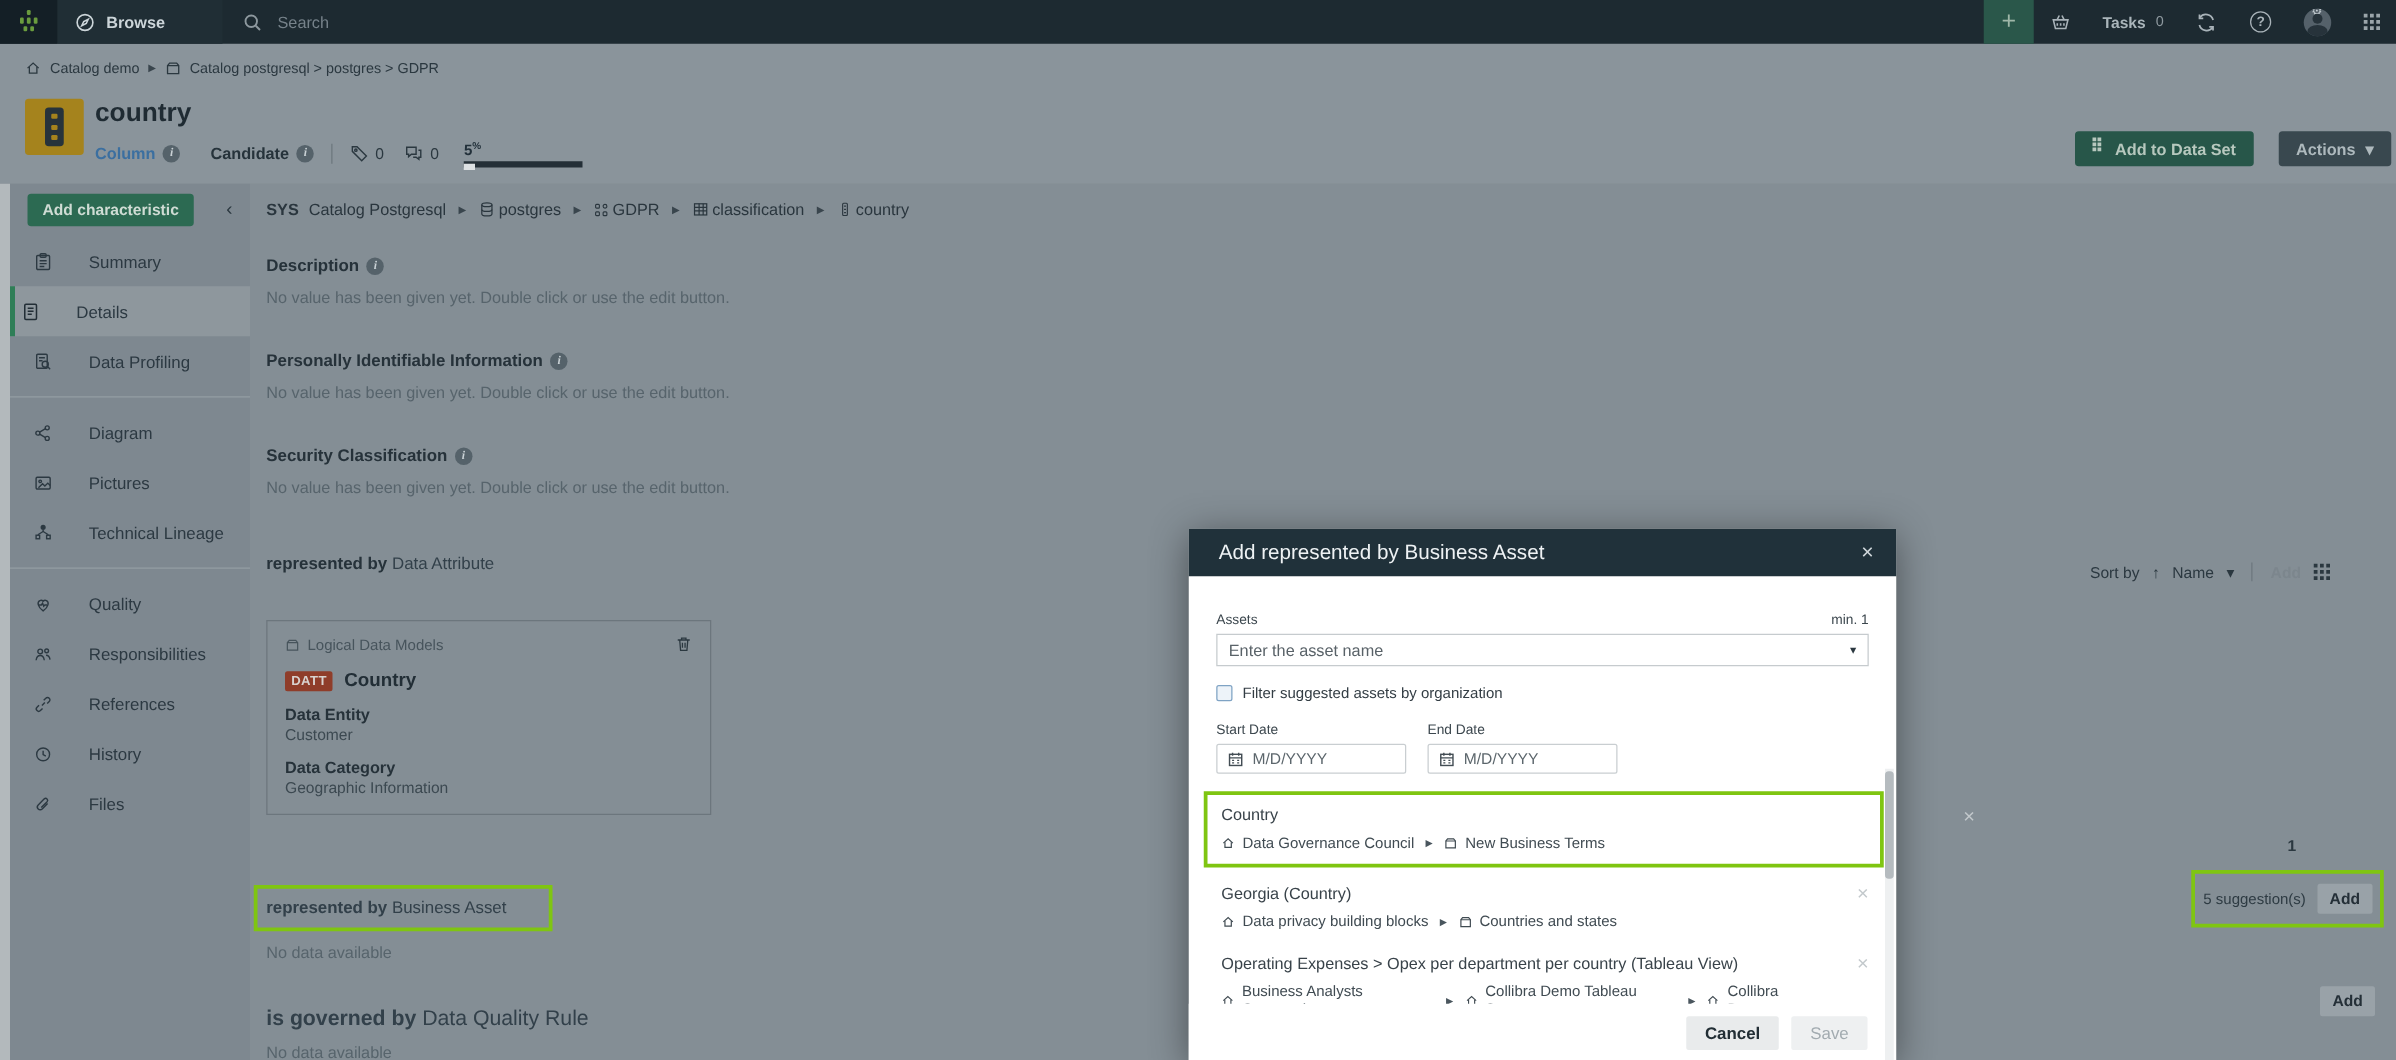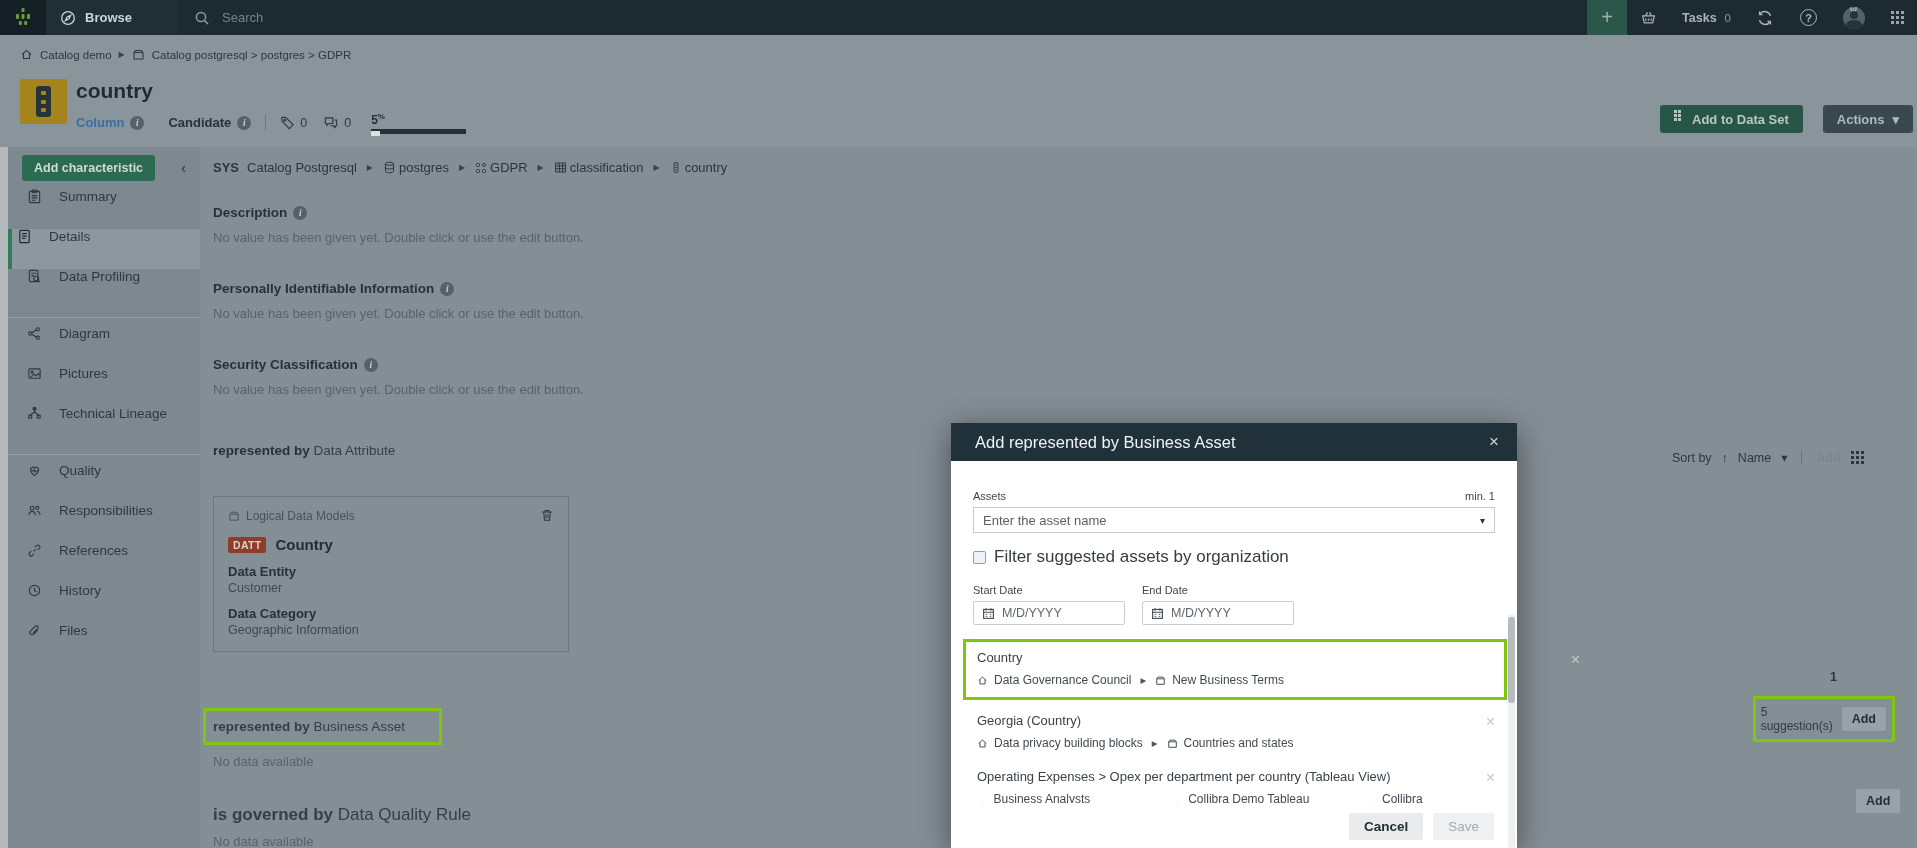--- a/index.html
+++ b/index.html
@@ -55,21 +55,21 @@
   .btn-ds{height:28px;background:var(--green-btn);color:#b7c8be;font-size:13px;font-weight:bold;border:none;border-radius:3px;padding:0 14px;display:flex;align-items:center;gap:9px;cursor:pointer}
   .btn-actions{height:28px;background:#39484f;color:#aeb9bd;font-size:13px;font-weight:bold;border:none;border-radius:3px;padding:0 14px;display:flex;align-items:center;gap:8px;cursor:pointer;margin-right:0}
   .dots6{width:3px;height:3px;background:currentColor;box-shadow:4px 0,0 4px,4px 4px,0 8px,4px 8px;margin:-8px 6px 8px 0}
 
   
   .edge{position:absolute;left:0;top:147px;width:8px;bottom:0;background:var(--edge)}
   .sidebar{position:absolute;left:8px;top:147px;width:192px;bottom:0;background:var(--sidebar)}
   .add-char{margin:8px 0 0 14px;height:26px;background:var(--green-btn2);color:#cfdcd4;font-size:12.5px;font-weight:bold;border:none;border-radius:3px;padding:0 12px;cursor:pointer}
   .collapse{position:absolute;right:14px;top:12px;color:#2b3840;font-size:15px;cursor:pointer}
   .nav{margin-top:8px}
-  .nav-item{height:40px;display:flex;gap:17px;padding-left:19px;font-size:13.5px;color:#2c3942;cursor:pointer}
+  .nav-item{height:40px;display:flex;align-items:center;gap:29px;padding-left:19px;font-size:13.5px;color:#2c3942;cursor:pointer}
   .nav-item.active{background:#8e979d;font-weight:normal;border-left:4px solid #2f7e57;padding-left:5px}
   .nav-div{height:1px;background:#949da3;margin:8px 0}
 
   
   .content{position:absolute;left:200px;top:147px;right:0;bottom:0;background:var(--content);padding-left:13px}
   .syspath{margin-top:13px;display:flex;align-items:center;gap:8px;font-size:13px;color:#2a363e}
   .syspath .sys{font-weight:bold}
   .syspath .sep{font-size:8px;color:#39454d;margin:0 2px}
   .syspath .seg{display:flex;align-items:center;gap:3px;cursor:pointer}
   .sec-h{margin-top:36px;display:flex;align-items:center;font-size:13.5px;font-weight:bold;color:#26323a}
@@ -89,36 +89,36 @@
   .hl-head{display:inline-block;margin-top:56px;border:3px solid var(--hl);padding:6px 34px 7px 7px;margin-left:-10px}
   .hl-head .rel-h,.hl-head-inner{margin:0;font-size:13.5px;color:#32404a}
   .nodata{margin-top:9px;font-size:13px;color:var(--faint)}
   .rel-h2{margin-top:36px;font-size:17px;color:#32404a}
 
   .sortrow{position:absolute;left:1672px;top:450px;display:flex;align-items:center;gap:10px;font-size:12.5px;color:#2b3840}
   .sortrow .arrow{font-weight:bold}
   .sortrow .vd{width:1px;height:15px;background:#6c777e;margin:0 4px}
   .sortrow .add-dis{color:#7c868d;font-weight:bold}
   .counter1{position:absolute;left:1830px;top:670px;font-size:12.5px;font-weight:bold;color:#2b3840}
-  .sugg-box{position:absolute;left:1753px;top:696px;width:142px;height:46px;border:3px solid var(--hl);display:flex;align-items:center;justify-content:flex-end;gap:9px;padding:0 6px}
+  .sugg-box{position:absolute;left:1753px;top:696px;width:154px;height:46px;border:3px solid var(--hl);display:flex;align-items:center;justify-content:flex-end;gap:9px;padding:0 6px}
   .sugg-box .st{font-size:12px;color:#2e3b43}
   .btn-add{background:var(--btn-gray);border:none;border-radius:2px;color:#242f37;font-size:12.5px;font-weight:bold;padding:5px 10px;cursor:pointer}
   .add-lower{position:absolute;left:1856px;top:789px}
 
   
   .modal{position:absolute;left:951px;top:423px;width:566px;height:425px;background:#fff;box-shadow:0 6px 30px rgba(0,0,0,.45);z-index:40}
   .m-head{height:38px;background:var(--modal-head);display:flex;align-items:center;justify-content:space-between;padding:0 18px 0 24px}
   .m-title{color:#eef2f4;font-size:16.5px}
   .m-close{color:#cfd6da;font-size:17px;cursor:pointer}
   .m-body{padding:29px 22px 0;position:relative}
   .m-lblrow{display:flex;justify-content:space-between;font-size:11px;color:#3c474e}
   .m-input{margin-top:5px;height:26px;border:1px solid #c6cbce;display:flex;align-items:center;justify-content:space-between;padding:0 9px;cursor:text}
   .m-input .ph{font-size:13px;color:#596268}
   .m-input .car{font-size:10px;color:#2b3840}
-  .chkrow{margin-top:14px;display:flex;align-items:center;gap:8px;font-size:17px;color:#333d44;cursor:pointer}
+  .chkrow{margin-top:14px;display:flex;align-items:center;gap:8px;font-size:12px;color:#333d44;cursor:pointer}
   .chk{width:13px;height:13px;border:1px solid #7fa3c4;background:#edf3f9;border-radius:2px}
   .dates{margin-top:17px;display:flex;gap:17px}
   .dcol{width:152px}
   .dlbl{font-size:11px;color:#3c474e}
   .dinput{margin-top:5px;height:24px;border:1px solid #c9ced1;border-radius:2px;display:flex;align-items:center;gap:7px;padding:0 8px;font-size:12.5px;color:#5c666c;cursor:text}
   .sugg-list{margin-top:14px}
   .sugg{position:relative;padding:9px 40px 10px 4px}
   .sugg .nm{font-size:13px;color:#39434a;cursor:pointer}
   .sugg .pth{margin-top:8px;display:flex;align-items:center;gap:6px;font-size:12px;color:#404b52}
   .sugg .pth .sep{font-size:7.5px;color:#4a565e;margin:0 3px}

